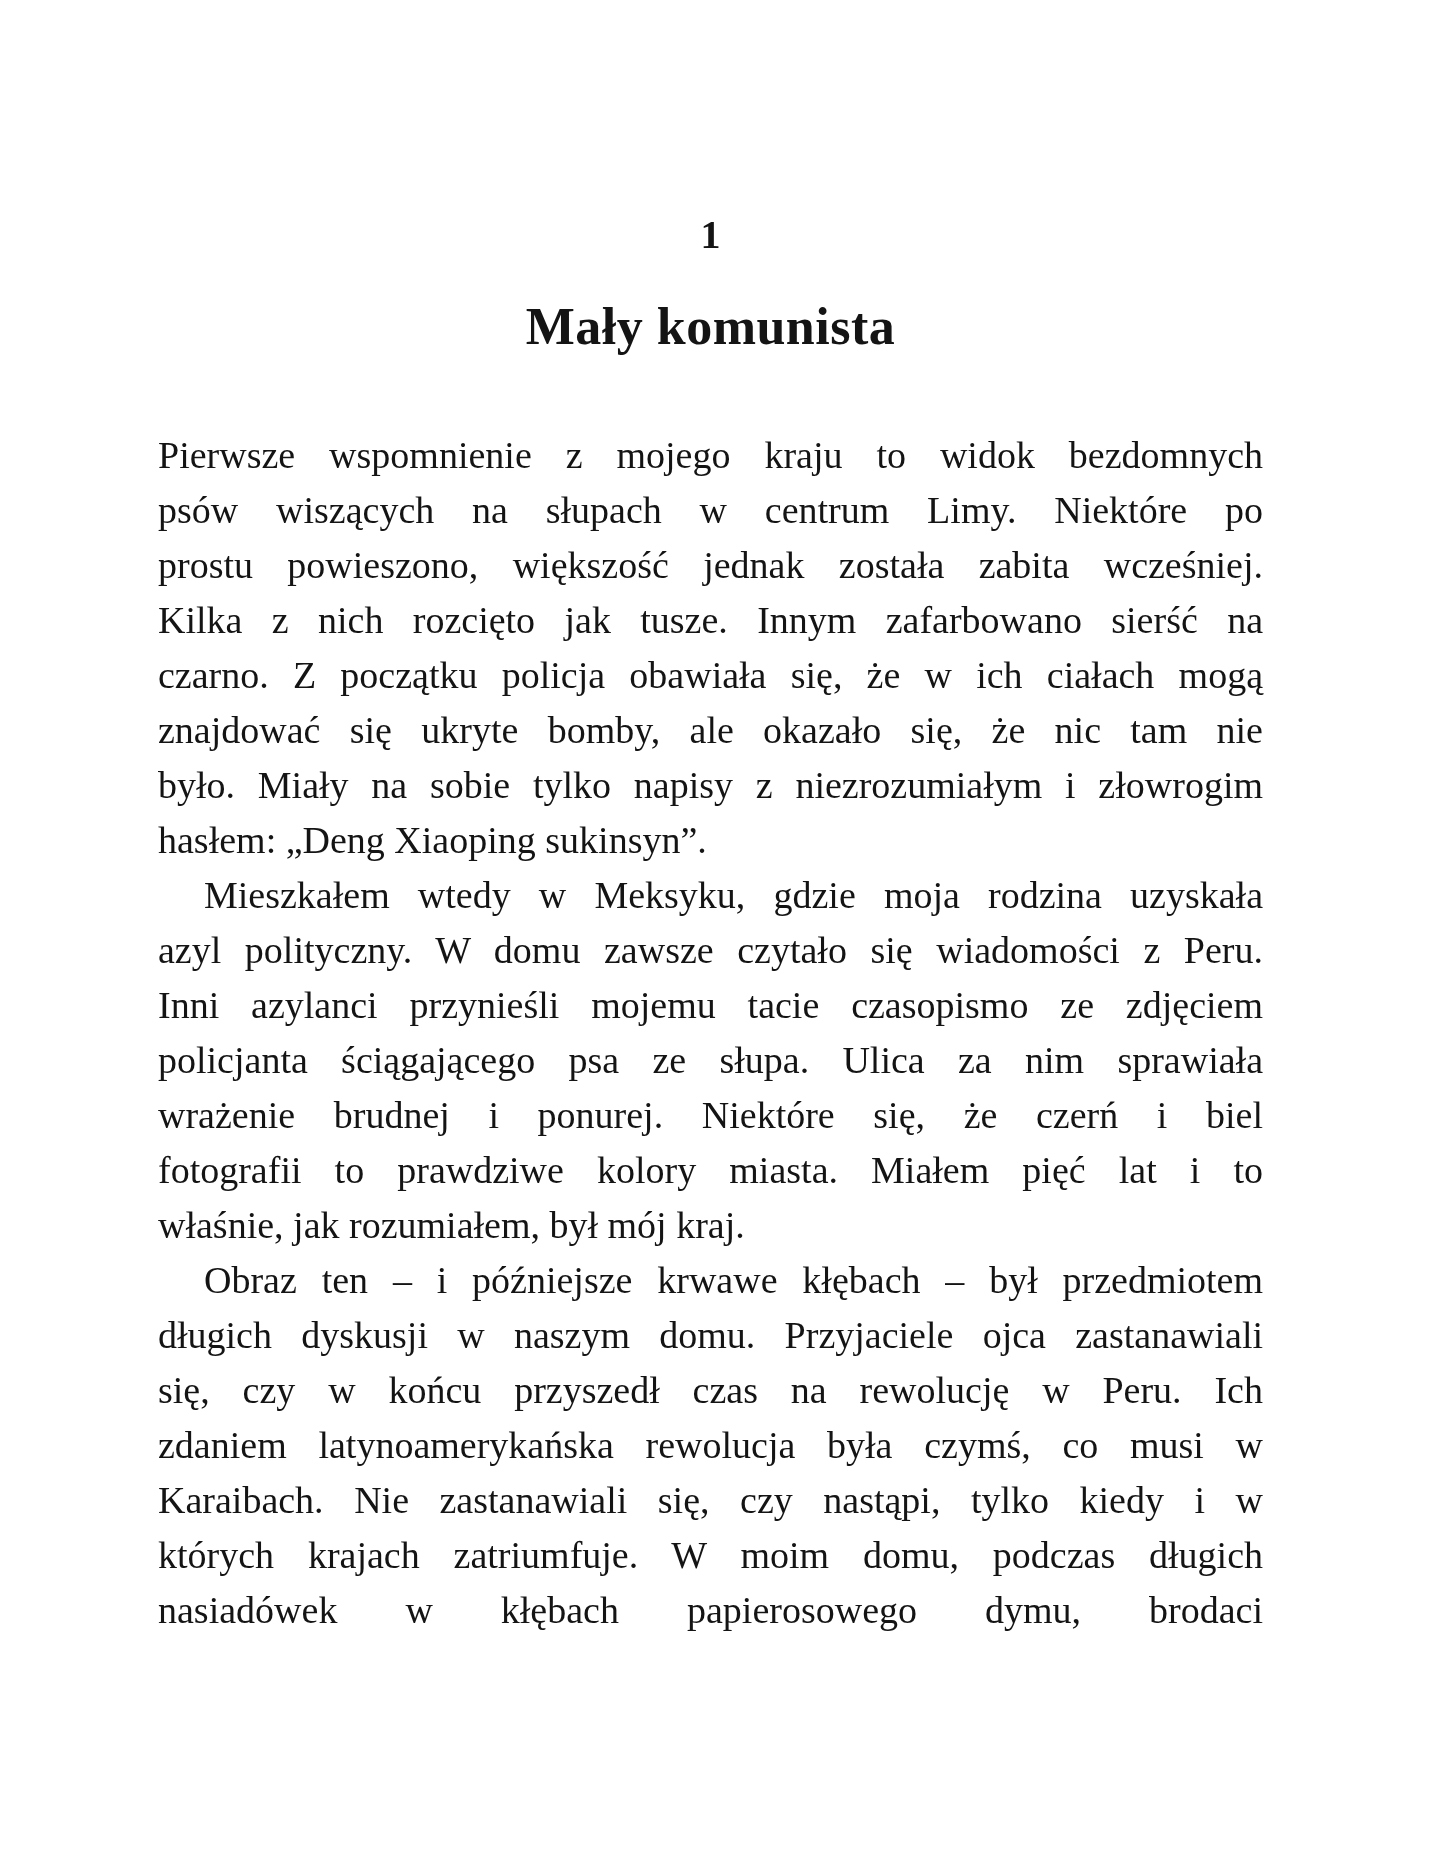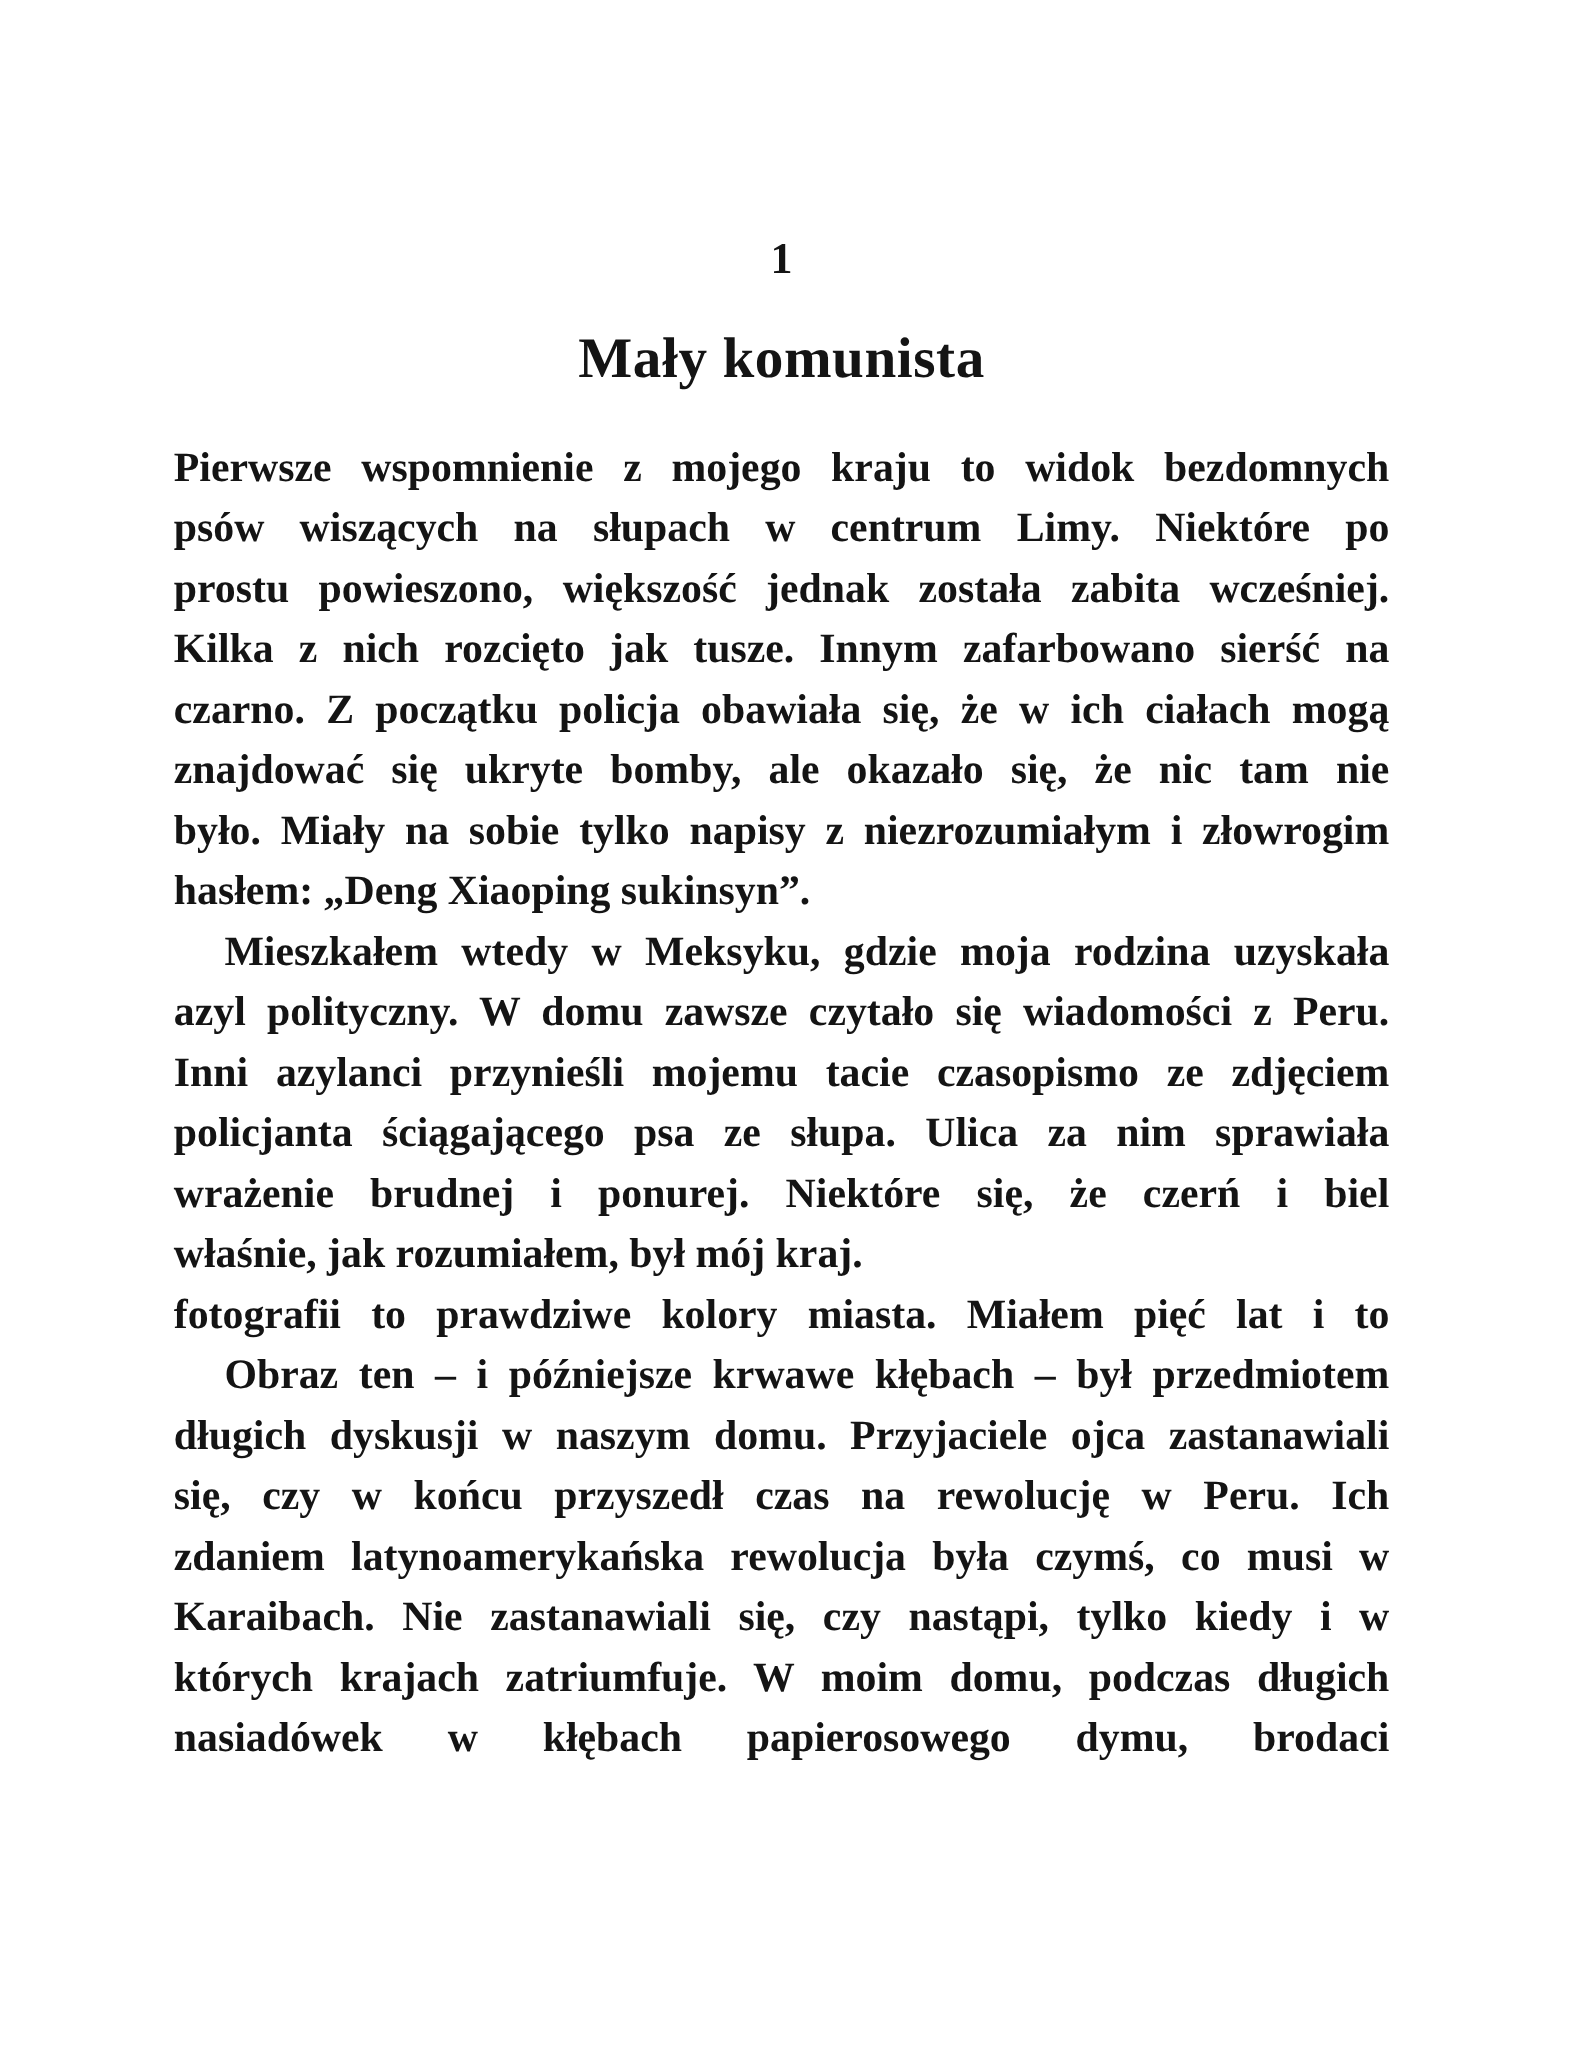--- a/index.html
+++ b/index.html
@@ -29,24 +29,23 @@
   }
   .chapter-title {
     text-align: center;
     font-weight: bold;
     font-size: 52px;
     line-height: 62px;
     margin-top: 39px;
     letter-spacing: 0.5px;
   }
   .body-text {
-    margin-top: 40px;
+    margin-top: 70px;
     font-size: 38px;
     line-height: 55px;
-    font-weight: bold;
   }
   .para { }
   .line {
     text-align: justify;
     text-align-last: justify;
     white-space: normal;
   }
   .line-last {
     text-align-last: left;
   }
@@ -71,22 +70,22 @@
           <div class="line">znajdować się ukryte bomby, ale okazało się, że nic tam nie</div>
           <div class="line">było. Miały na sobie tylko napisy z niezrozumiałym i złowrogim</div>
           <div class="line line-last">hasłem: „Deng Xiaoping sukinsyn”.</div>
         </div>
         <div class="para">
           <div class="line line-indent">Mieszkałem wtedy w Meksyku, gdzie moja rodzina uzyskała</div>
           <div class="line">azyl polityczny. W domu zawsze czytało się wiadomości z Peru.</div>
           <div class="line">Inni azylanci przynieśli mojemu tacie czasopismo ze zdjęciem</div>
           <div class="line">policjanta ściągającego psa ze słupa. Ulica za nim sprawiała</div>
           <div class="line">wrażenie brudnej i ponurej. Niektóre się, że czerń i biel</div>
+          <div class="line">fotografii to prawdziwe kolory miasta. Miałem pięć lat i to</div>
           <div class="line line-last">właśnie, jak rozumiałem, był mój kraj.</div>
-          <div class="line">fotografii to prawdziwe kolory miasta. Miałem pięć lat i to</div>
         </div>
         <div class="para">
           <div class="line line-indent">Obraz ten – i późniejsze krwawe kłębach – był przedmiotem</div>
           <div class="line">długich dyskusji w naszym domu. Przyjaciele ojca zastanawiali</div>
           <div class="line">się, czy w końcu przyszedł czas na rewolucję w Peru. Ich</div>
           <div class="line">zdaniem latynoamerykańska rewolucja była czymś, co musi w</div>
           <div class="line">Karaibach. Nie zastanawiali się, czy nastąpi, tylko kiedy i w</div>
           <div class="line">których krajach zatriumfuje. W moim domu, podczas długich</div>
           <div class="line">nasiadówek w kłębach papierosowego dymu, brodaci</div>
         </div>

